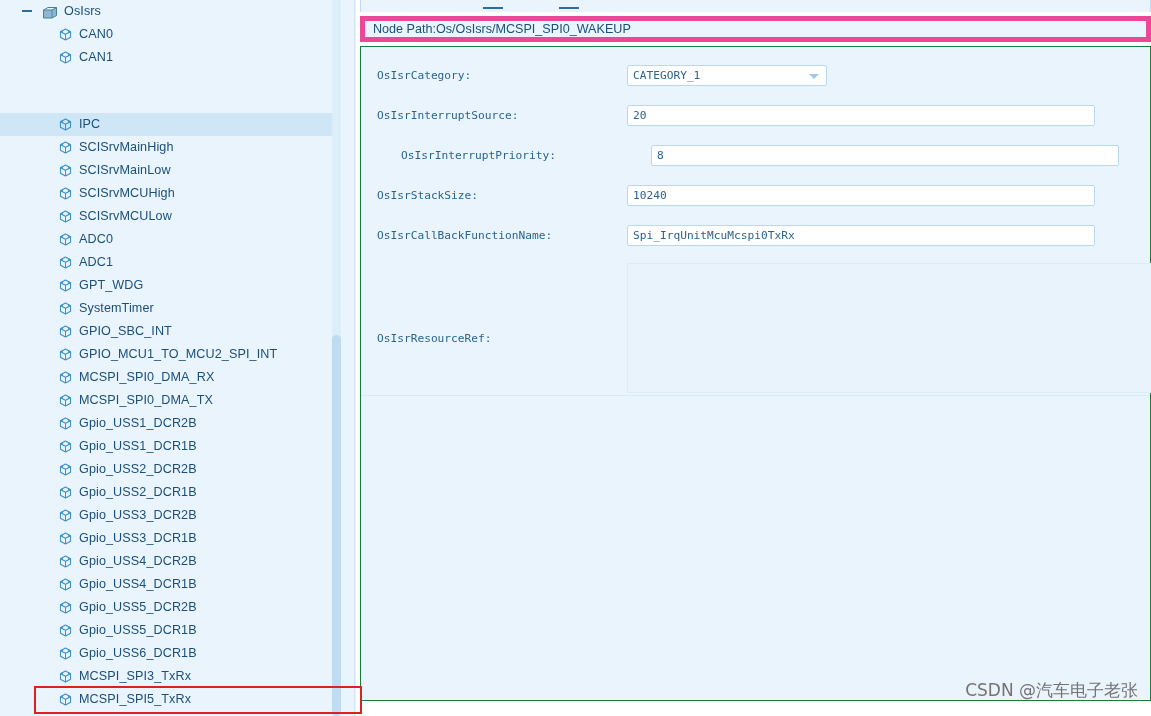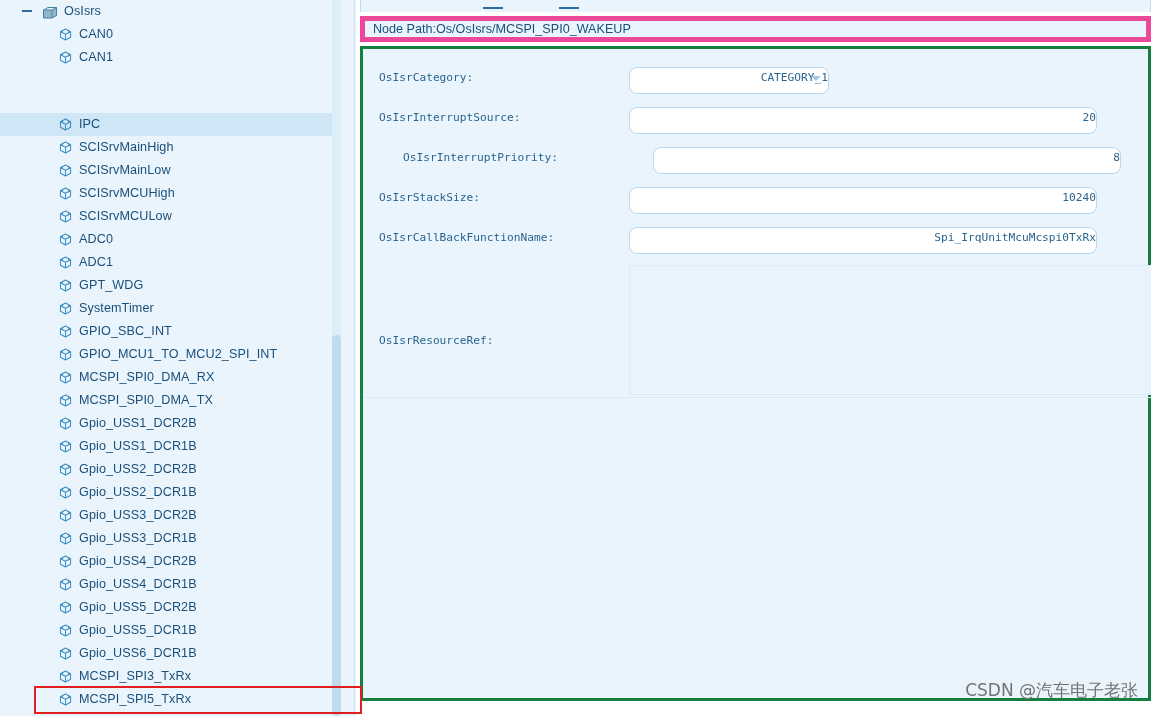--- a/index.html
+++ b/index.html
@@ -124,21 +124,21 @@
   #node-path-text {
     font-size: 12.6px;
     color: #1a4f7a;
   }
 
   #form-panel {
     position: absolute;
     left: 4px; top: 46px;
     width: 791px; height: 655px;
     background: #eaf4fc;
-    border: 3px solid #15803d;
+    border: 1px solid #15803d;
   }
 
   .form-row {
     position: absolute;
     left: 0;
     width: 791px;
     height: 22px;
   }
   .form-label {
     position: absolute;
@@ -148,30 +148,29 @@
     color: #2a6490;
     line-height: 22px;
     white-space: nowrap;
   }
 
   .field {
     position: absolute;
     left: 266px; top: 0;
     background: #ffffff;
     border: 1px solid #b9d8ee;
-    border-radius: 8px;
-    height: 27px;
+    border-radius: 2px;
+    height: 21px;
     font-family: "DejaVu Sans Mono", monospace;
     font-size: 11.2px;
     color: #2a6490;
     line-height: 19px;
     padding-left: 5px;
     white-space: nowrap;
     overflow: hidden;
-    text-align: right;
   }
   .field.wide { width: 468px; }
   .field.combo { width: 200px; }
 
   .combo-arrow {
     position: absolute;
     right: 7px; top: 8px;
     width: 0; height: 0;
     border-left: 5px solid transparent;
     border-right: 5px solid transparent;

